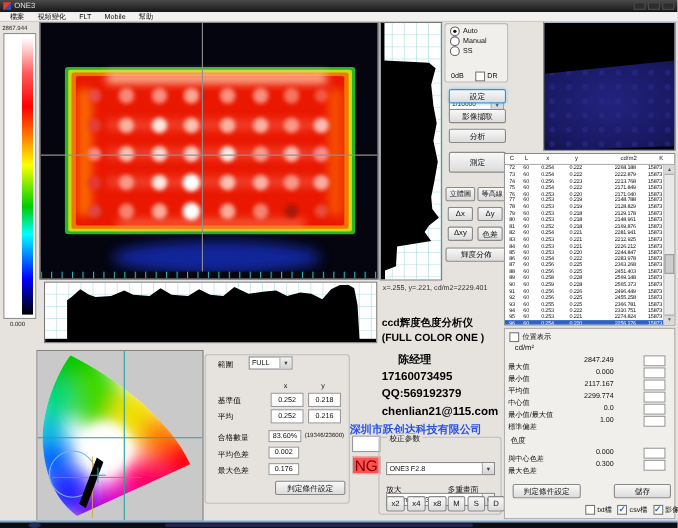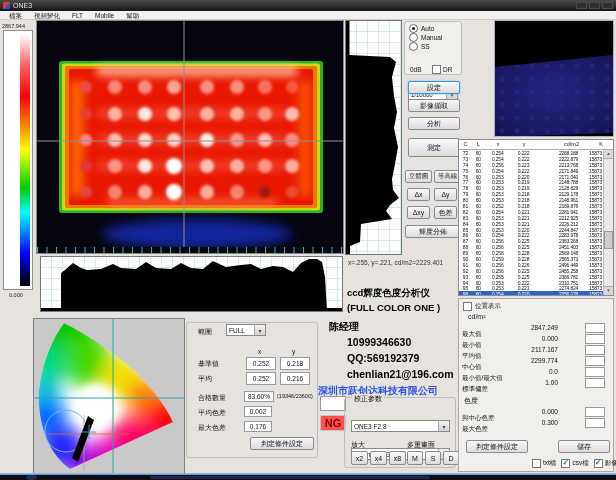--- a/index.html
+++ b/index.html
@@ -50,21 +50,21 @@
   .cbar-min{left:9px;top:292px;font-size:5.5px;color:#222}
   
   .hm-wrap{left:36px;top:20px;width:308px;height:234px;border:1px solid #8a8a8a;background:#05050f}
   .vprof{left:345px;top:20px;width:57px;height:235px;border:1px solid #777;background:#fff}
   .hprof{left:40px;top:256px;width:303px;height:56px;border:1px solid #777;background:#fff}
   .statusline{left:348px;top:259px;width:115px;font-size:6.5px;color:#333;white-space:nowrap}
   
   .contact-line{position:absolute;font-weight:bold;color:#000;white-space:nowrap}
   .c1{left:347px;top:287px;font-size:9.5px}
   .c2{left:347px;top:302px;font-size:9.5px}
-  .c3{left:329px;top:320px;font-size:10px}
+  .c3{left:362px;top:320px;font-size:10px}
   .c4{left:347px;top:336px;font-size:10.5px}
   .c5{left:347px;top:352px;font-size:10.5px}
   .c6{left:347px;top:368px;font-size:10.5px}
   .c7{left:318px;top:384px;font-size:10px;color:#2a52e8}
   
   .rgrow{position:relative;height:15px}
   .rgrow .rglab{position:absolute;left:12px;top:3px;font-size:7px;white-space:nowrap}
   .rgrow .bx1{position:absolute;left:60px;top:1px;width:28px;height:11px}
   .rgrow .bx2{position:absolute;left:94px;top:1px;width:28px;height:11px}
   
@@ -86,21 +86,21 @@
   .sb-btn.dn{position:absolute;bottom:0;left:0;right:0;border-top:1px solid #aaa;border-bottom:none}
   .sb-thumb{position:absolute;left:0;right:0;top:56%;height:16px;background:#cdcdcd;border:1px solid #999}
   
   .rstats{left:458px;top:298px;width:156px;height:174px;border:1px solid #a8a8a8;background:#f0efec}
   .srow{position:relative;height:11px}
   .slabel{font-size:6.5px;line-height:11px;color:#111;white-space:nowrap}
   .svalue{position:absolute;right:52px;top:0;font-size:6.5px;line-height:11px;color:#111}
   .sbox{position:absolute;right:5px;top:1px;width:18px;height:8px;background:#fff;border:1px solid #9a9a9a}
   .filecheck{display:flex;align-items:center;gap:2px;font-size:6.5px;color:#111;white-space:nowrap}
   
-  .ng{background:#ff5050;border:1px solid #c4c4c4;color:#7c0000;font-weight:bold;font-size:11px;
+  .ng{background:#ff5050;border:1px solid #c4c4c4;color:#7c0000;font-weight:normal;font-size:14px;
       display:flex;align-items:center;justify-content:center}
   .whitebox{background:#fff;border:1px solid #9a9a9a}
   .cie{left:33px;top:318px;width:152px;height:156px;border:1px solid #808080;background:#c9c9c9}
   .preview{left:494px;top:20px;width:120px;height:117px;border:1px solid #a8b2c4;background:#000}
   .bottom-edge{left:0;top:473px;width:616px;height:2px;background:linear-gradient(#9ec7e8,#5a8ec8)}
   .taskbar{left:0;top:475px;width:616px;height:5px;background:#0d0d18}
   .tb-seg{position:absolute;left:150px;top:1px;width:280px;height:3px;background:#26264a;border-radius:2px}
   .tb-orb{position:absolute;left:26px;top:0;width:11px;height:5px;background:#223055;border-radius:50%}
 </style>
 </head>
@@ -231,23 +231,23 @@
   <path d="M20,54 L20,16 L24,13 L32,6 L40,11 L46,13 L60,12 L72,7 L80,11 L95,12 L105,5 L115,11 L130,12 L140,6 L150,11 L162,12 L172,4 L185,10 L200,8 L210,7 L220,12 L232,9 L242,10 L252,15 L260,6 L268,2 L276,2 L281,5 L284,20 L286,54 Z" fill="#000"></path>
   <rect x="0" y="51" width="301" height="3" fill="#000"></rect>
 </svg>
 </div>
 
 <div class="abs statusline">x=.255, y=.221, cd/m2=2229.401</div>
 
 <div class="contact-line c1">ccd辉度色度分析仪</div>
 <div class="contact-line c2">(FULL COLOR ONE )</div>
 <div class="contact-line c3">陈经理</div>
-<div class="contact-line c4">10999346630</div>
+<div class="contact-line c4">17160073495</div>
 <div class="contact-line c5">QQ:569192379</div>
-<div class="contact-line c6">chenlian21@196.com</div>
+<div class="contact-line c6">chenlian21@115.com</div>
 <div class="contact-line c7">深圳市跃创达科技有限公司</div>
 
 <div class="abs group" style="left:186px;top:322px;width:132px;height:136px"></div>
 <span class="abs lab" style="left:198px;top:327px">範圍</span>
 <div class="abs combo" style="left:226px;top:324px;width:40px;height:12px">
   <span>FULL</span>
 </div>
 <span class="abs lab" style="left:258px;top:348px;font-size:6.5px">x</span>
 <span class="abs lab" style="left:292px;top:348px;font-size:6.5px">y</span>
 <div class="abs" style="left:186px;top:356px;width:132px">

